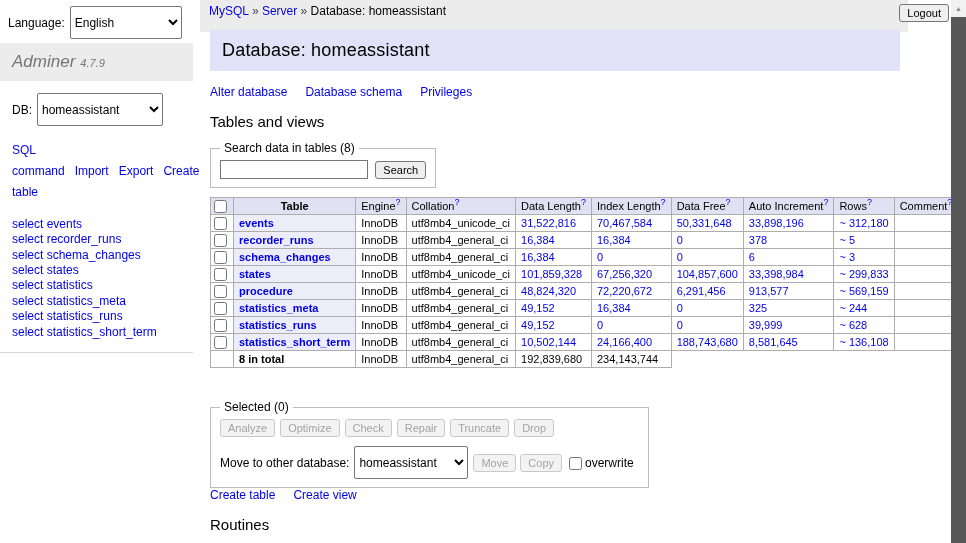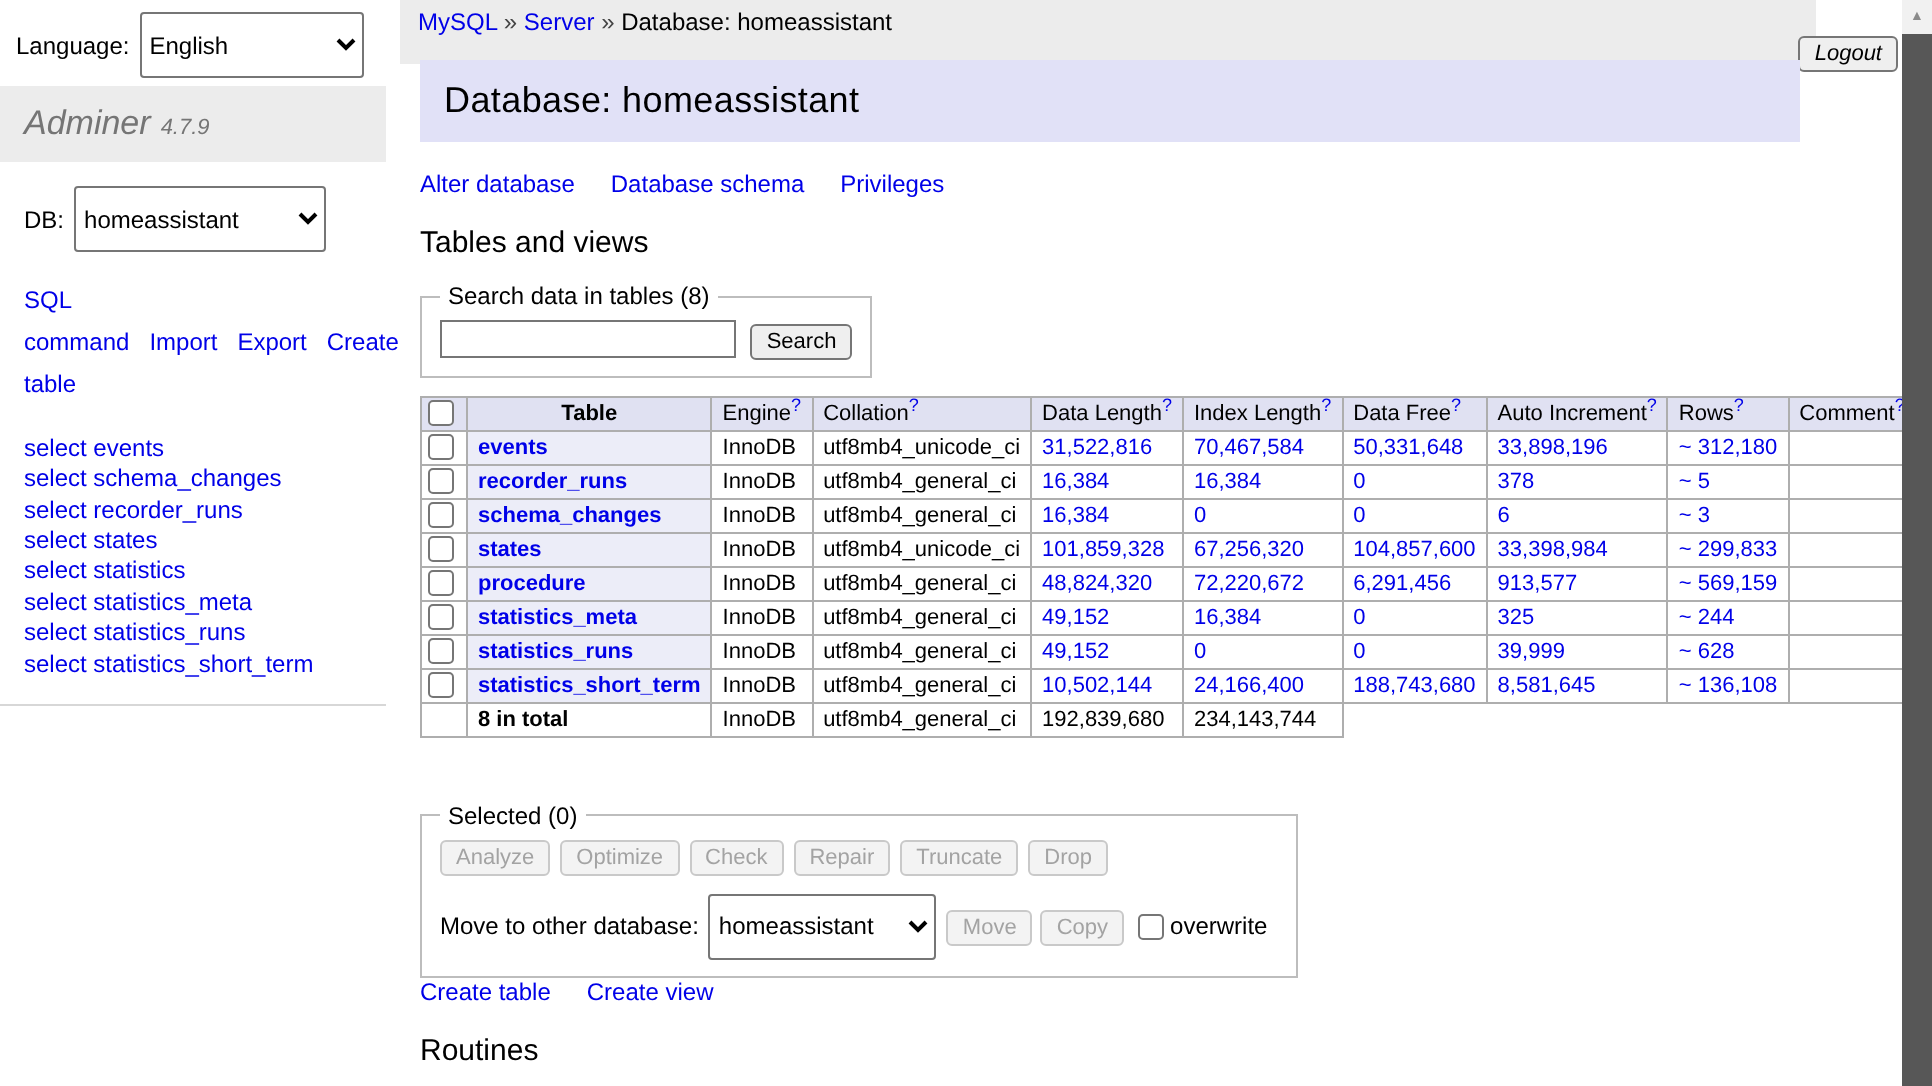--- a/index.html
+++ b/index.html
@@ -36,21 +36,21 @@
     position:absolute; left:200px; top:0; width:708px; height:32px;
     background:var(--breadcrumb-bg,#ececec); padding:4px 9px; white-space:nowrap;
   }
   #breadcrumb .sep { color:#444; }
   .btn {
     font-family:inherit; font-size:11px; color:#000;
     background:#efefef; border:1px solid #767676; border-radius:3px;
     padding:2px 7px; cursor:pointer;
   }
   .btn:disabled { background:#f3f3f3; border-color:#c9c9c9; color:#a3a3a3; cursor:default; }
-  #logout-btn { position:absolute; top:18px; right:17px;font-style:italic; }
+  #logout-btn { position:absolute; top:4px; right:17px; }
 
   
   #content { position:absolute; left:210px; top:30px; width:700px; }
   h2.page-title {
     margin:0 0 14px; padding:10px 12px; width:690px;
     background:var(--title-bg,#e1e1f7);
     font-size:18px; font-weight:normal; letter-spacing:.2px;
   }
   p.actions { margin:0 0 6px; }
   p.actions a { margin-right:18px; }
@@ -106,22 +106,22 @@
   </div>
   <div class="brand">
     <span class="name">Adminer</span><span class="ver">4.7.9</span>
   </div>
   <div class="db-row">
     <span>DB:</span><select><option>homeassistant</option></select>
   </div>
   <p class="sb-links"><a>SQL command</a><a>Import</a><a>Export</a><a>Create table</a></p>
   <p class="tbl-links">
       <a>select events</a>
+      <a>select recorder_runs</a>
       <a>select schema_changes</a>
-      <a>select recorder_runs</a>
       <a>select states</a>
       <a>select statistics</a>
       <a>select statistics_meta</a>
       <a>select statistics_runs</a>
       <a>select statistics_short_term</a>
     </p>
 </div>
 
 <div id="breadcrumb"><a>MySQL</a><span class="sep"> » </span><a>Server</a><span class="sep"> » </span><span>Database: homeassistant</span></div>
 <button id="logout-btn" class="btn">Logout</button>

